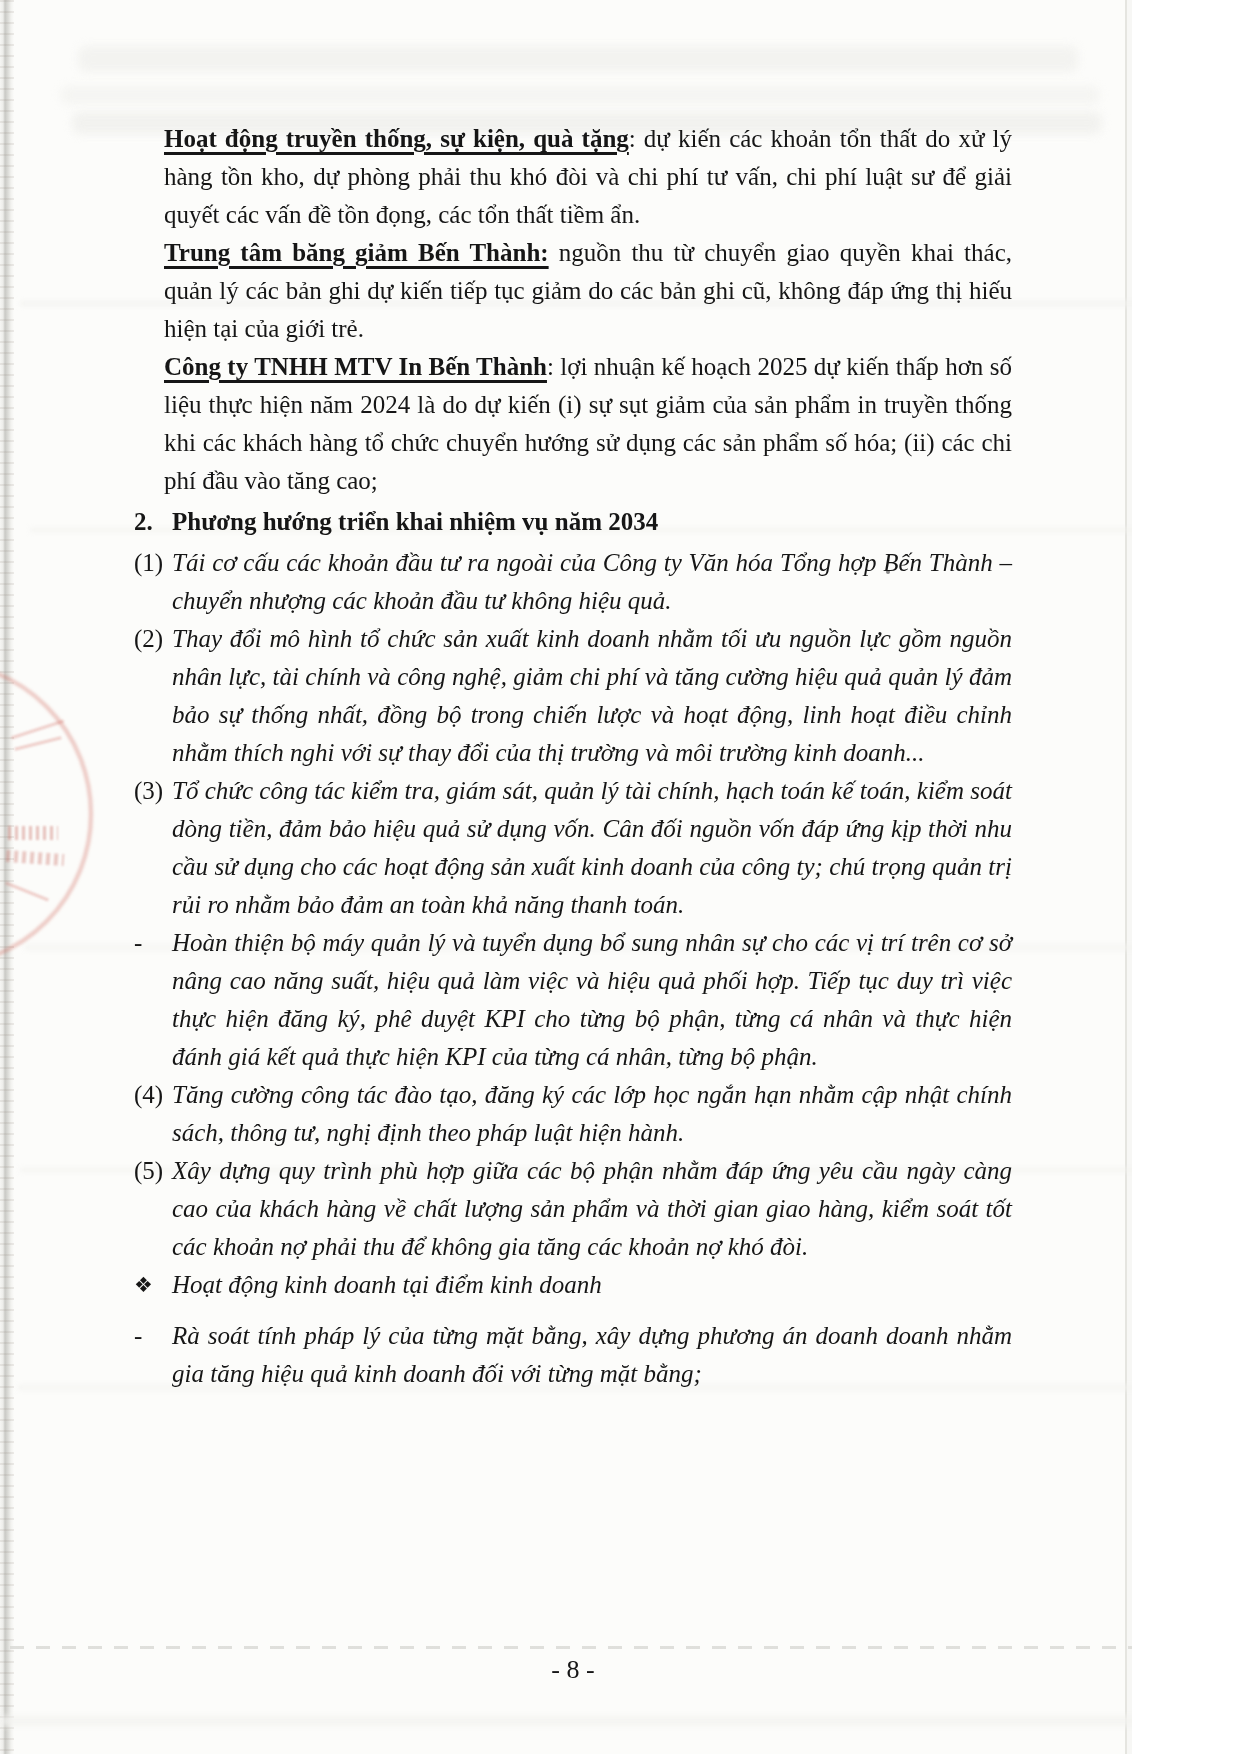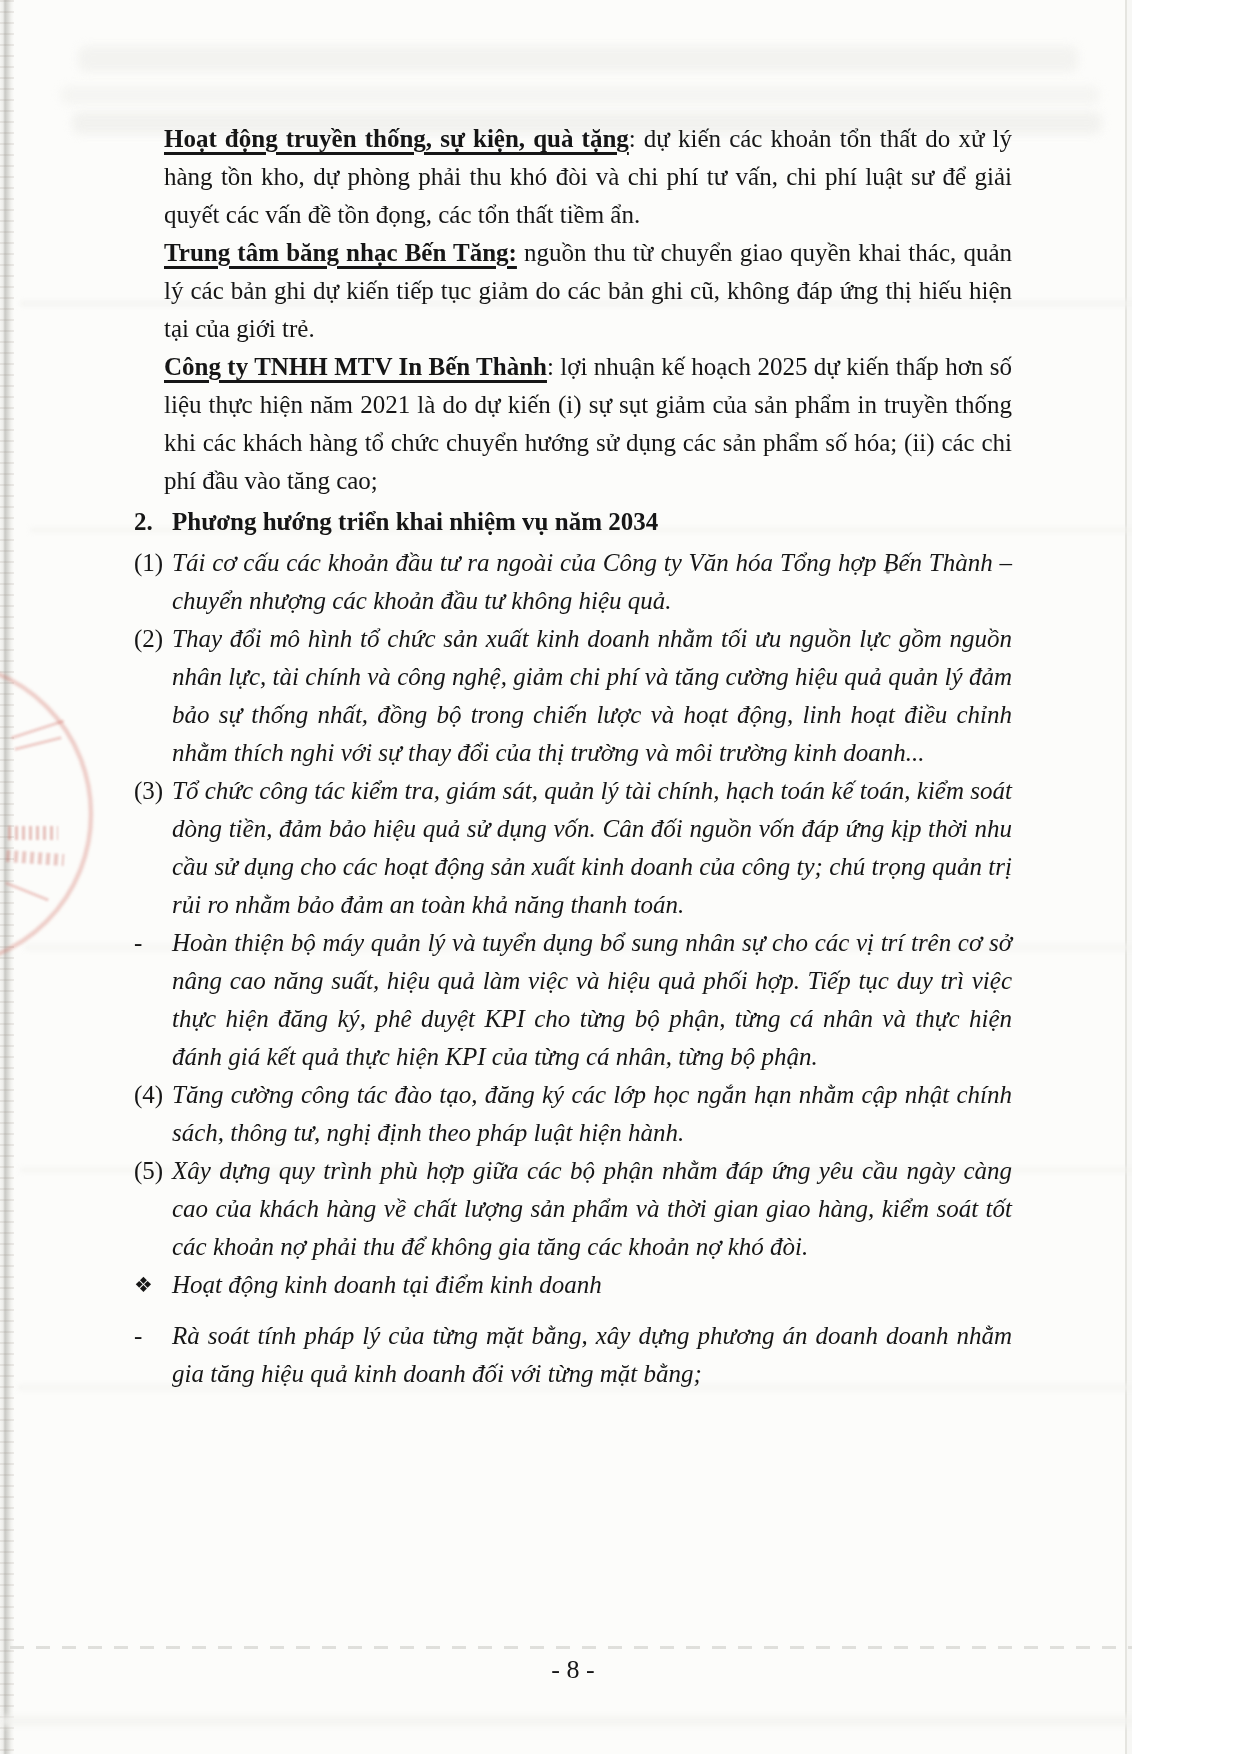--- a/index.html
+++ b/index.html
@@ -96,23 +96,23 @@
   <div class="tick t4"></div>
   <div class="tick t5"></div>
   <div class="speck k1"></div>
   <div class="speck k2"></div>
   <div class="speck k3"></div>
 
   <div class="content">
 
     <p class="para"><span class="lead">Hoạt động truyền thống, sự kiện, quà tặng</span><span>: dự kiến các khoản tổn thất do xử lý hàng tồn kho, dự phòng phải thu khó đòi và chi phí tư vấn, chi phí luật sư để giải quyết các vấn đề tồn đọng, các tổn thất tiềm ẩn.</span></p>
 
-    <p class="para"><span class="lead">Trung tâm băng nhạc Bến Tăng:</span><span> nguồn thu từ chuyển giao quyền khai thác, quản lý các bản ghi dự kiến tiếp tục giảm do các bản ghi cũ, không đáp ứng thị hiếu hiện tại của giới trẻ.</span></p>
+    <p class="para"><span class="lead">Trung tâm băng giảm Bến Thành:</span><span> nguồn thu từ chuyển giao quyền khai thác, quản lý các bản ghi dự kiến tiếp tục giảm do các bản ghi cũ, không đáp ứng thị hiếu hiện tại của giới trẻ.</span></p>
 
-    <p class="para"><span class="lead">Công ty TNHH MTV In Bến Thành</span><span>: lợi nhuận kế hoạch 2025 dự kiến thấp hơn số liệu thực hiện năm 2021 là do dự kiến (i) sự sụt giảm của sản phẩm in truyền thống khi các khách hàng tổ chức chuyển hướng sử dụng các sản phẩm số hóa; (ii) các chi phí đầu vào tăng cao;</span></p>
+    <p class="para"><span class="lead">Công ty TNHH MTV In Bến Thành</span><span>: lợi nhuận kế hoạch 2025 dự kiến thấp hơn số liệu thực hiện năm 2024 là do dự kiến (i) sự sụt giảm của sản phẩm in truyền thống khi các khách hàng tổ chức chuyển hướng sử dụng các sản phẩm số hóa; (ii) các chi phí đầu vào tăng cao;</span></p>
 
 
     <div class="sec-heading">
       <span class="marker">2.</span>
       <span class="htext">Phương hướng triển khai nhiệm vụ năm 2034</span>
     </div>
 
     <div class="item">
       <span class="marker">(1)</span>
       <span class="itext">Tái cơ cấu các khoản đầu tư ra ngoài của Công ty Văn hóa Tổng hợp Bến Thành – chuyển nhượng các khoản đầu tư không hiệu quả.</span>

